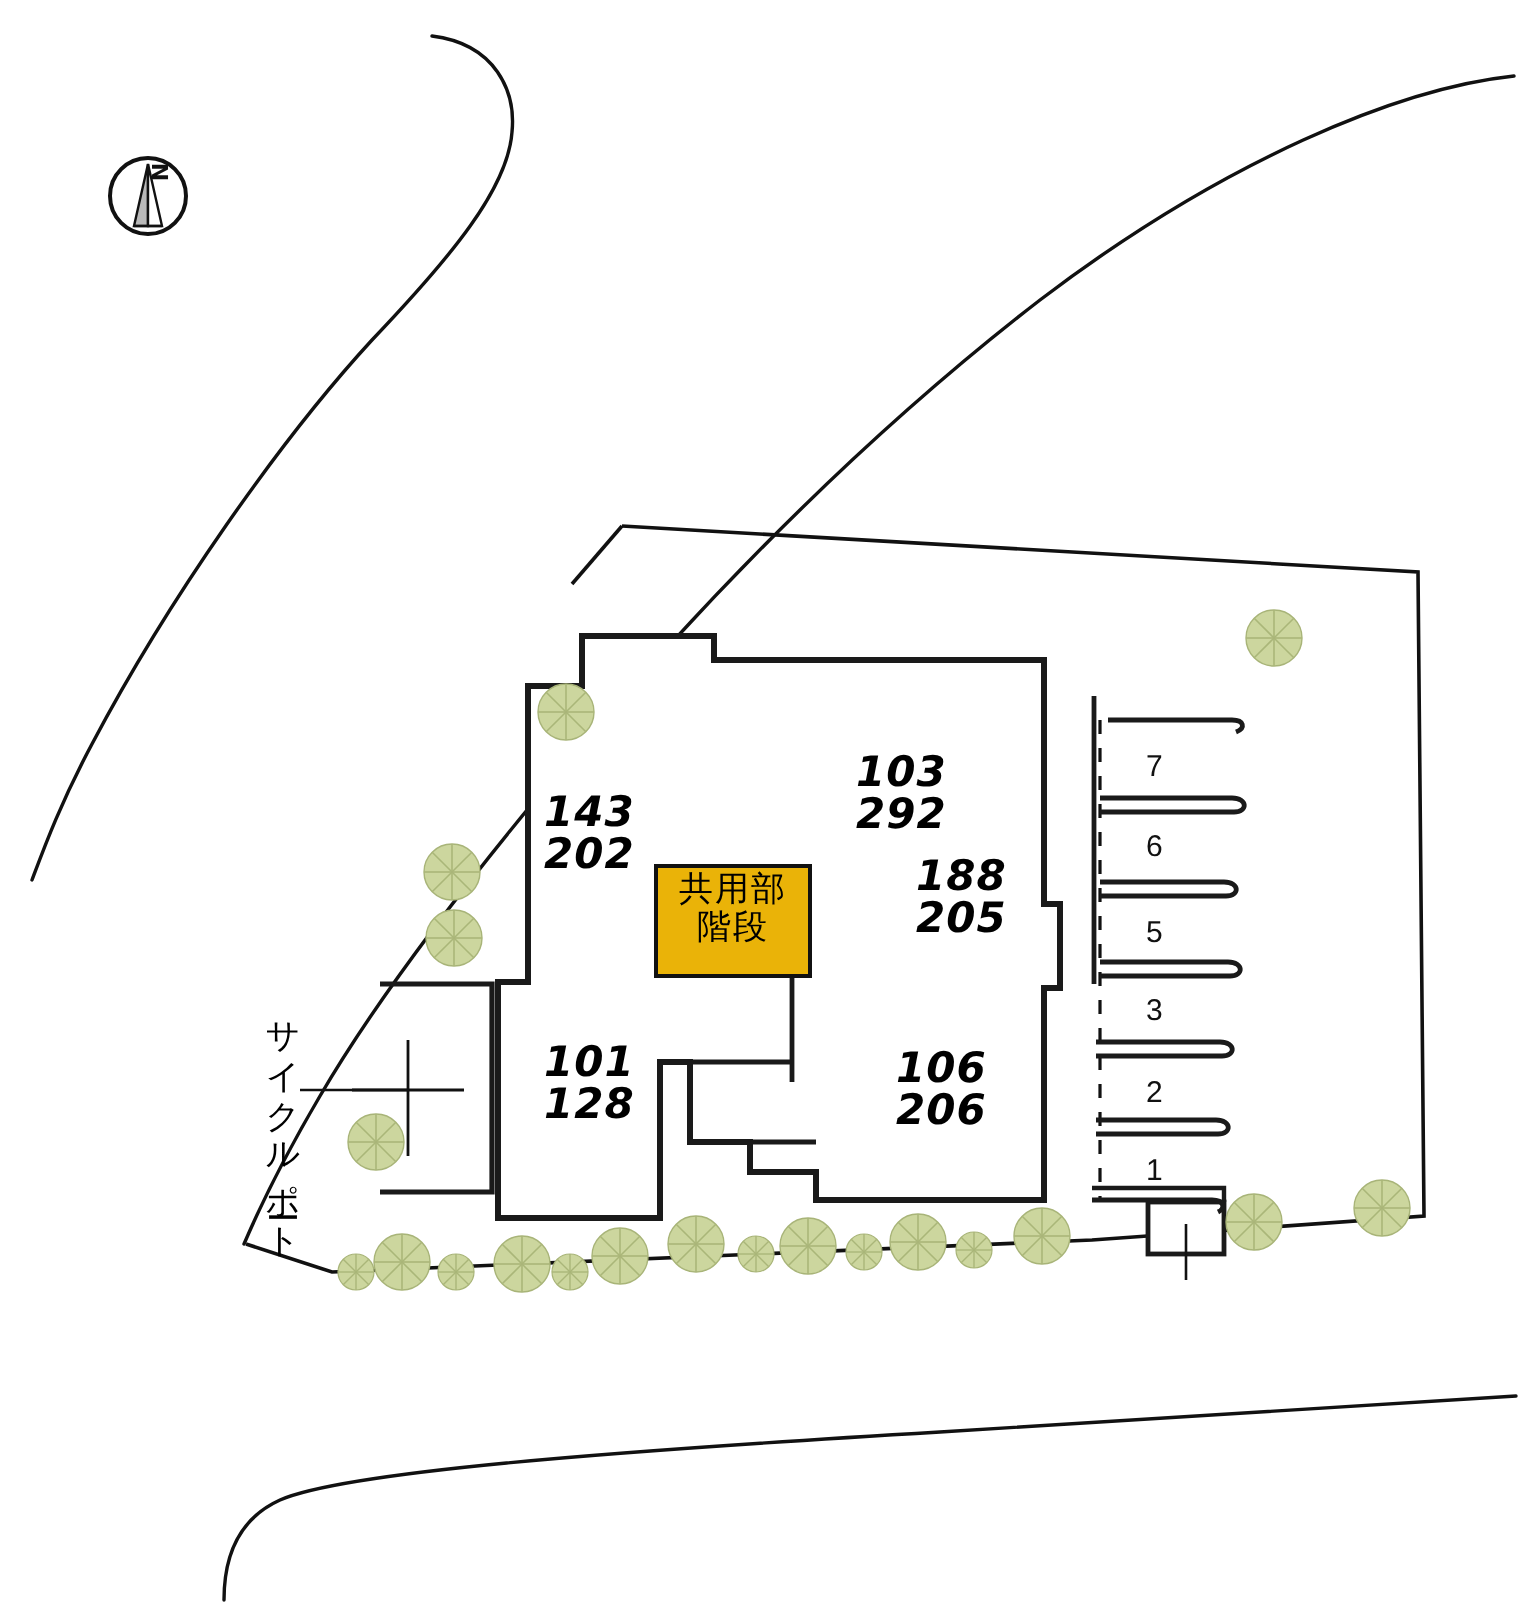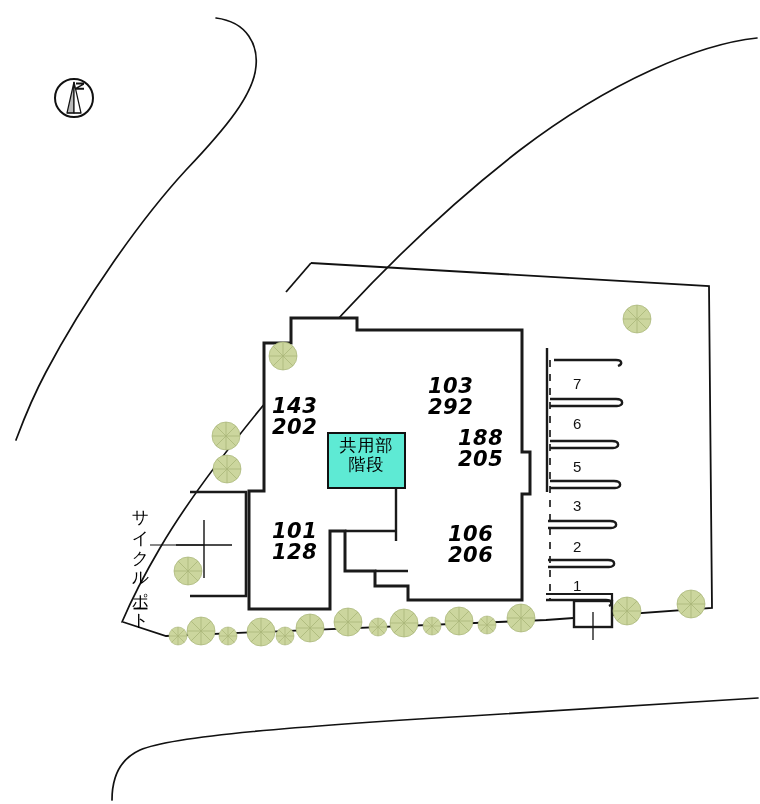--- a/index.html
+++ b/index.html
@@ -46,21 +46,21 @@
   .stall-num {
     position: absolute;
     font-size: 15px;
     font-family: "Liberation Sans", sans-serif;
     color: #111;
     font-weight: normal;
   }
   .common-box {
     position: absolute;
     border: 2px solid #111;
-    background: #5eead4;
+    background: #eab308;
     text-align: center;
     font-family: "DejaVu Sans", sans-serif;
     font-size: 17px;
     color: #000;
     line-height: 1.12;
     padding: 2px 3px 3px 3px;
     letter-spacing: 1px;
   }
   .common-box span { display: block; }
   .anno-h {

